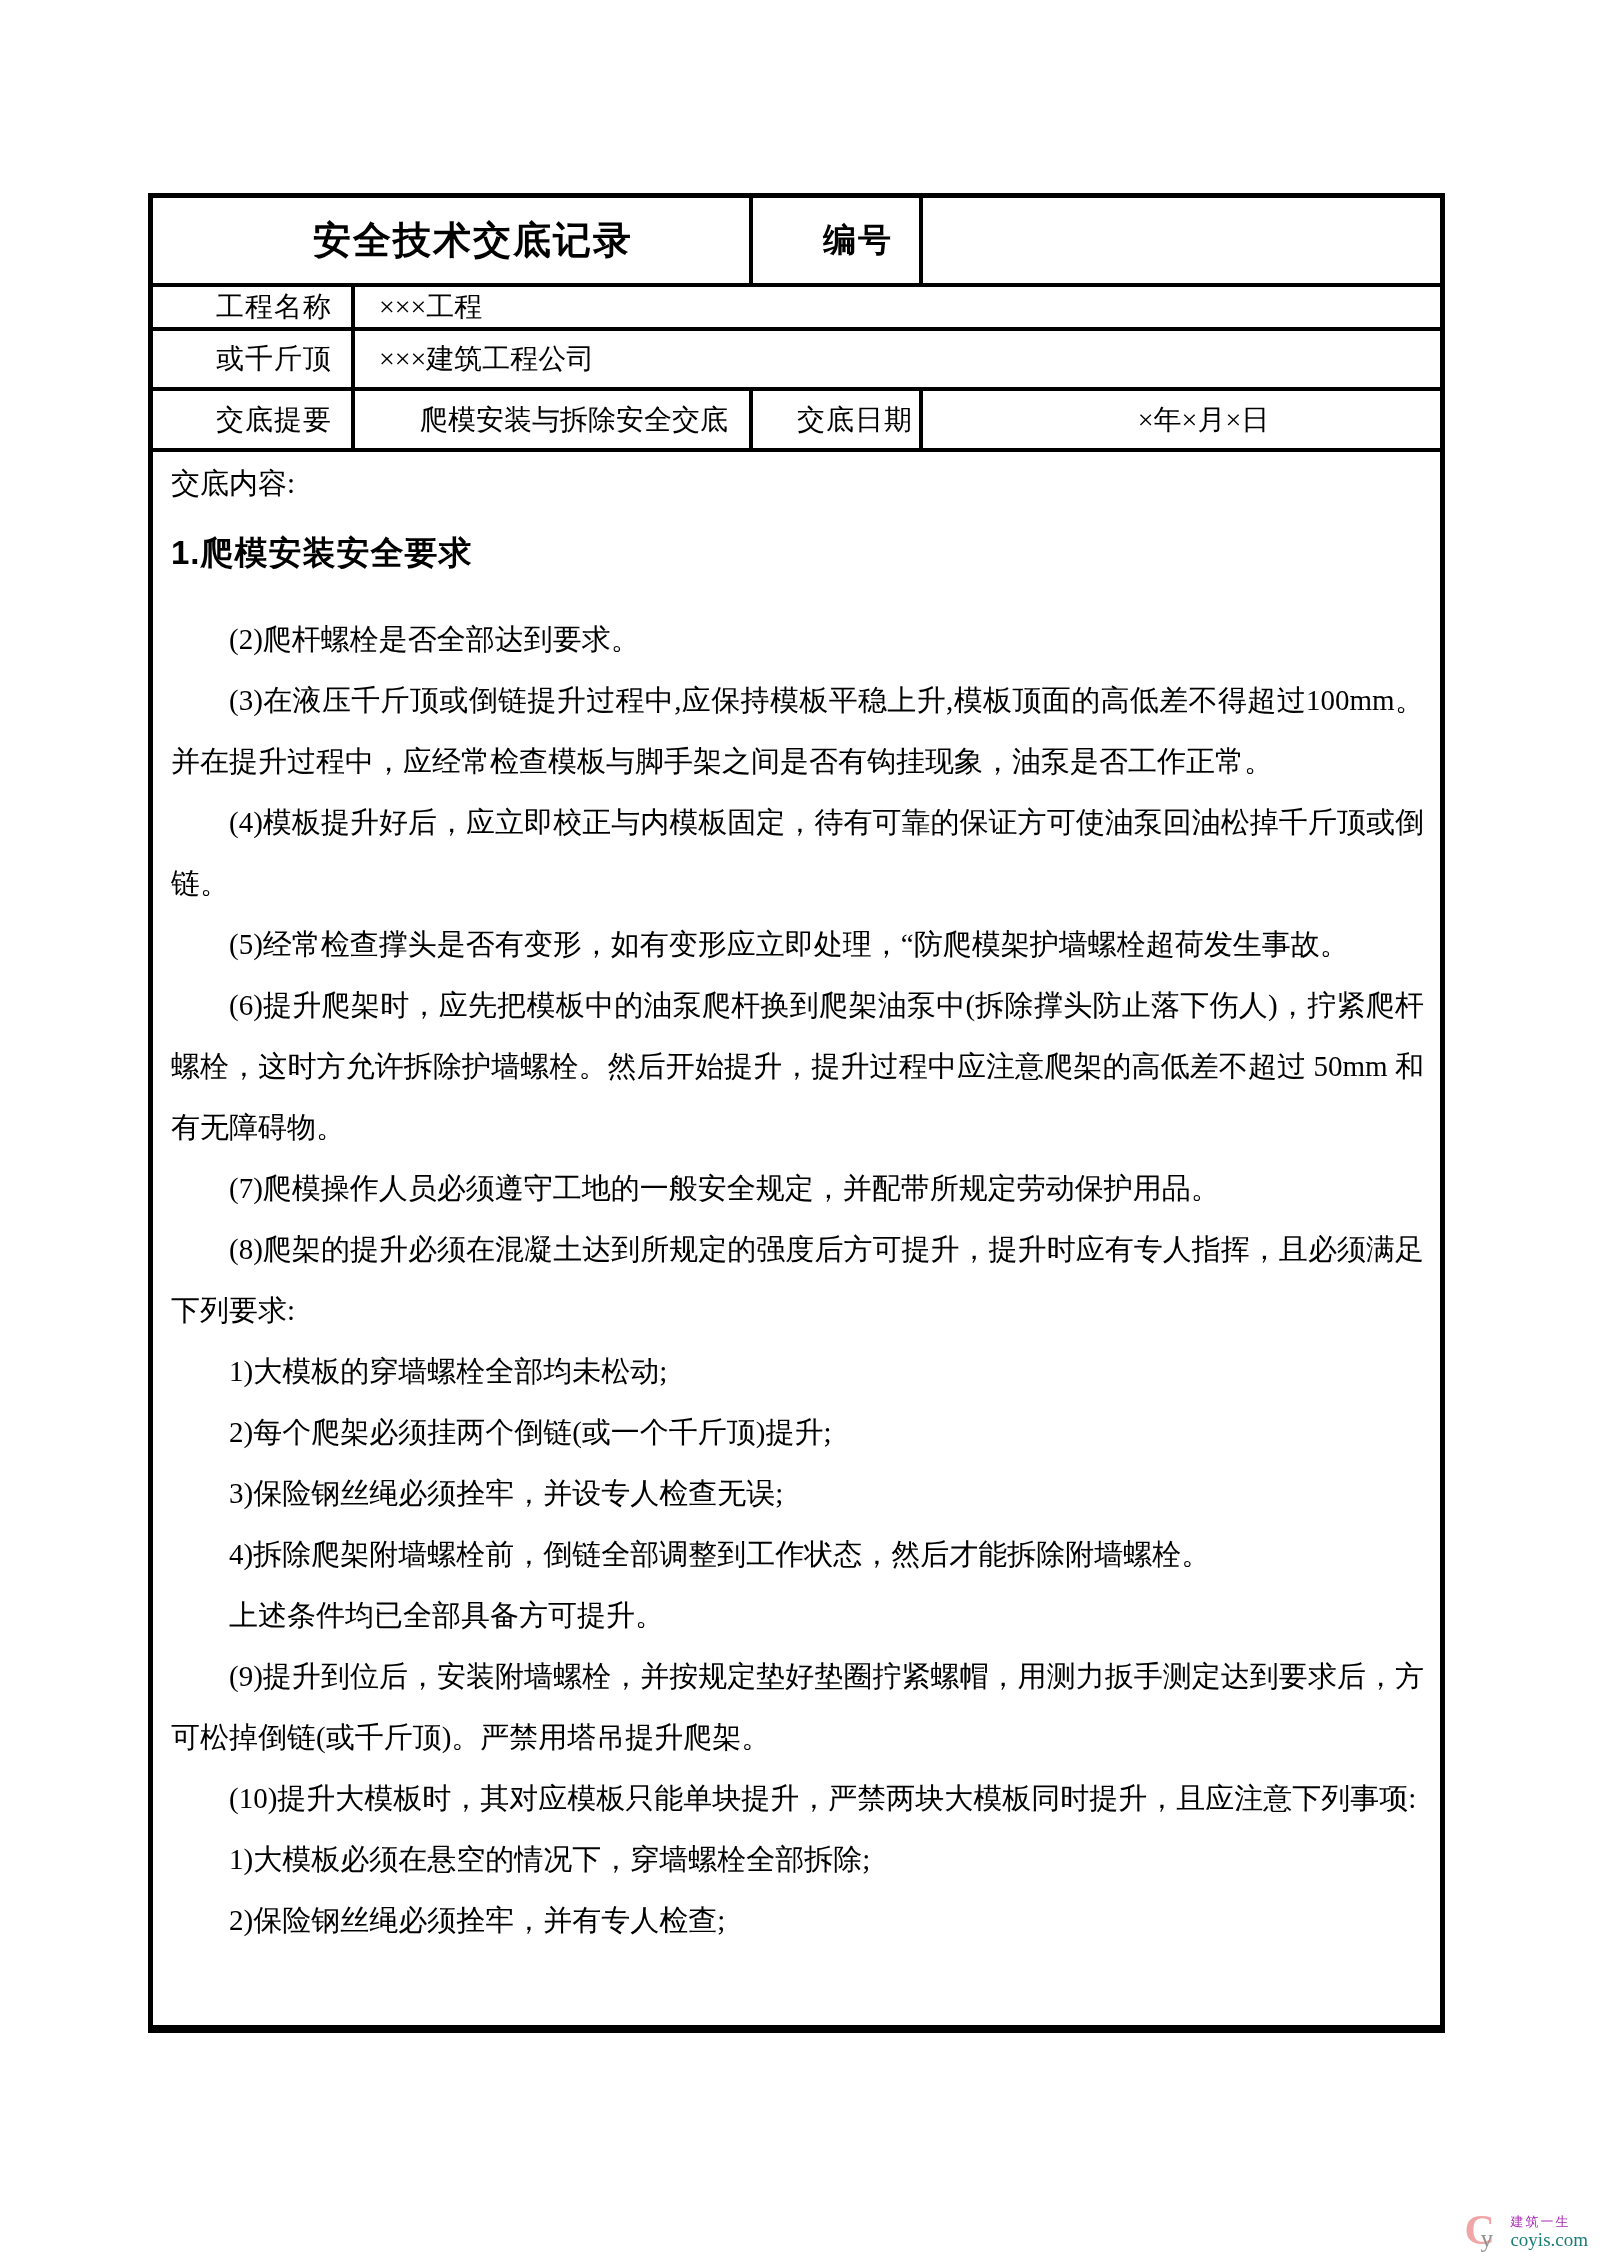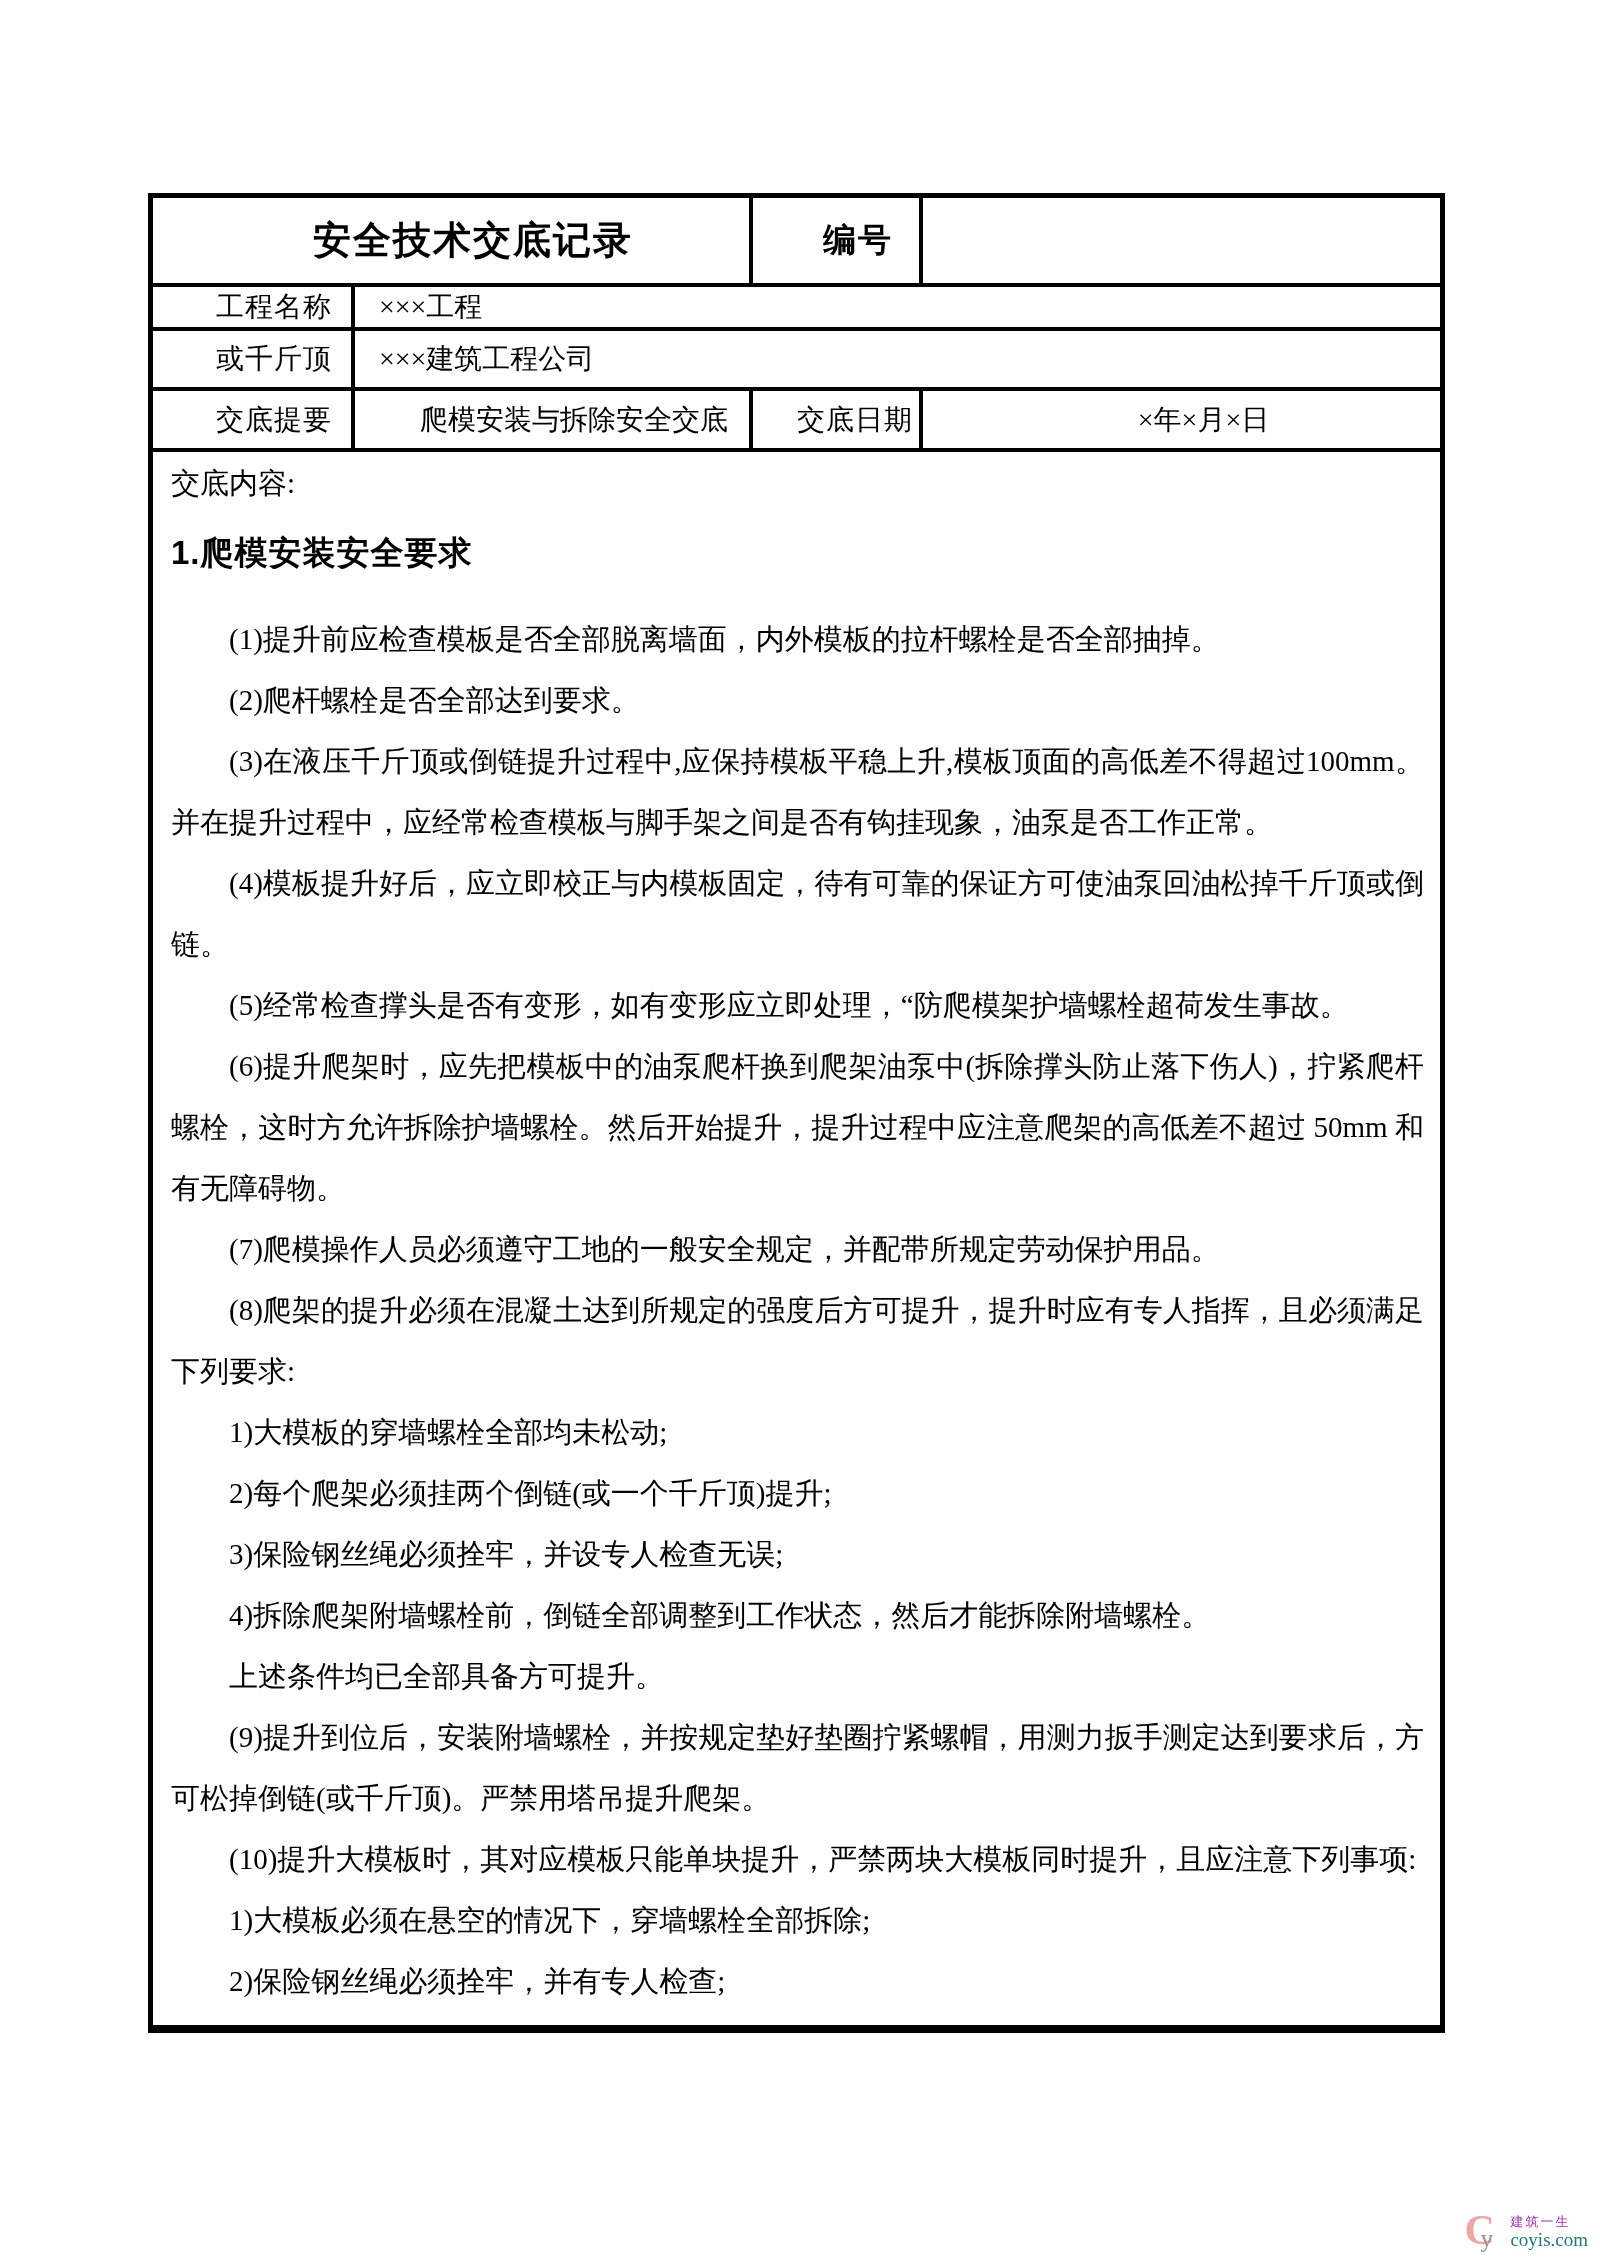--- a/index.html
+++ b/index.html
@@ -138,21 +138,20 @@
       <div class="cell datevalue-cell">
         <span class="value-text">×年×月×日</span>
       </div>
     </div>
 
     <div class="row row-content">
       <div class="content-cell">
         <p class="content-label">交底内容:</p>
         <h2 class="section-heading">1.爬模安装安全要求</h2>
         <div class="content-body">
-            <p class="body-line">(1)提升前应检查模板是否全部脱离墙面，内外模板的拉杆螺栓是否全部抽掉。</p>
             <p class="body-line">(2)爬杆螺栓是否全部达到要求。</p>
             <p class="body-line">(3)在液压千斤顶或倒链提升过程中,应保持模板平稳上升,模板顶面的高低差不得超过100mm。并在提升过程中，应经常检查模板与脚手架之间是否有钩挂现象，油泵是否工作正常。</p>
             <p class="body-line">(4)模板提升好后，应立即校正与内模板固定，待有可靠的保证方可使油泵回油松掉千斤顶或倒链。</p>
             <p class="body-line">(5)经常检查撑头是否有变形，如有变形应立即处理，“防爬模架护墙螺栓超荷发生事故。</p>
             <p class="body-line">(6)提升爬架时，应先把模板中的油泵爬杆换到爬架油泵中(拆除撑头防止落下伤人)，拧紧爬杆螺栓，这时方允许拆除护墙螺栓。然后开始提升，提升过程中应注意爬架的高低差不超过 50mm 和有无障碍物。</p>
             <p class="body-line">(7)爬模操作人员必须遵守工地的一般安全规定，并配带所规定劳动保护用品。</p>
             <p class="body-line">(8)爬架的提升必须在混凝土达到所规定的强度后方可提升，提升时应有专人指挥，且必须满足下列要求:</p>
             <p class="body-line">1)大模板的穿墙螺栓全部均未松动;</p>
             <p class="body-line">2)每个爬架必须挂两个倒链(或一个千斤顶)提升;</p>
             <p class="body-line">3)保险钢丝绳必须拴牢，并设专人检查无误;</p>

